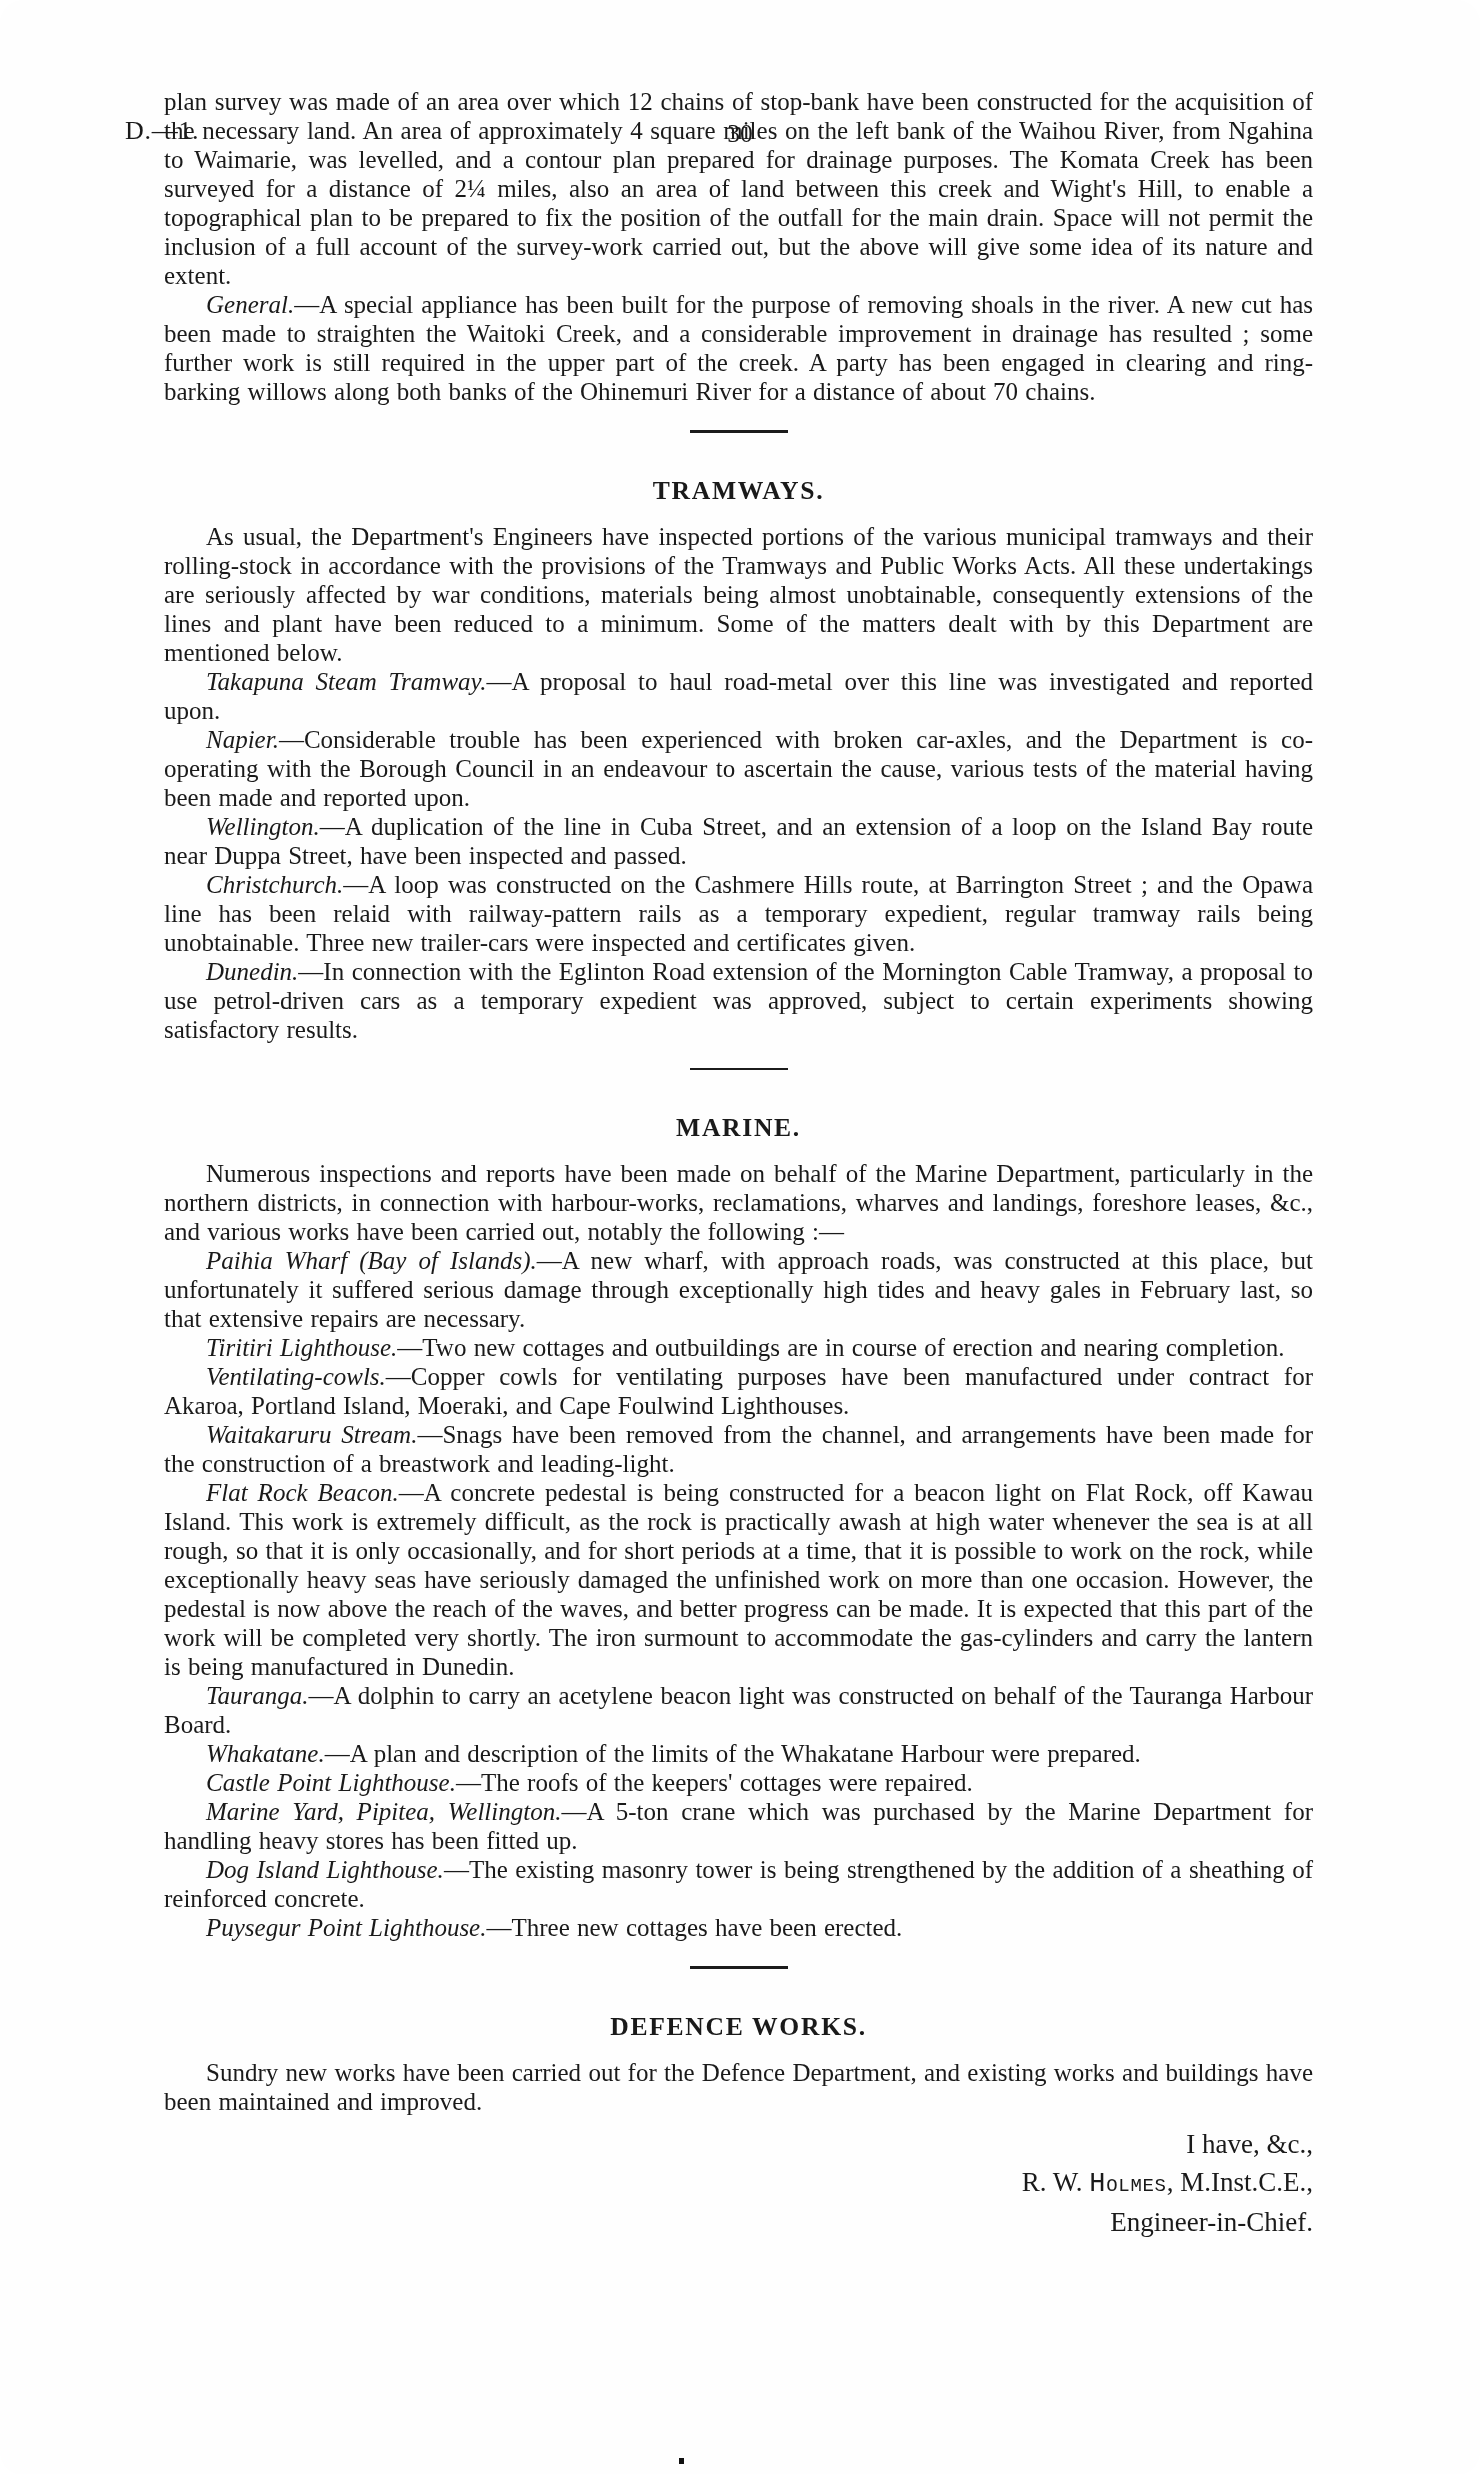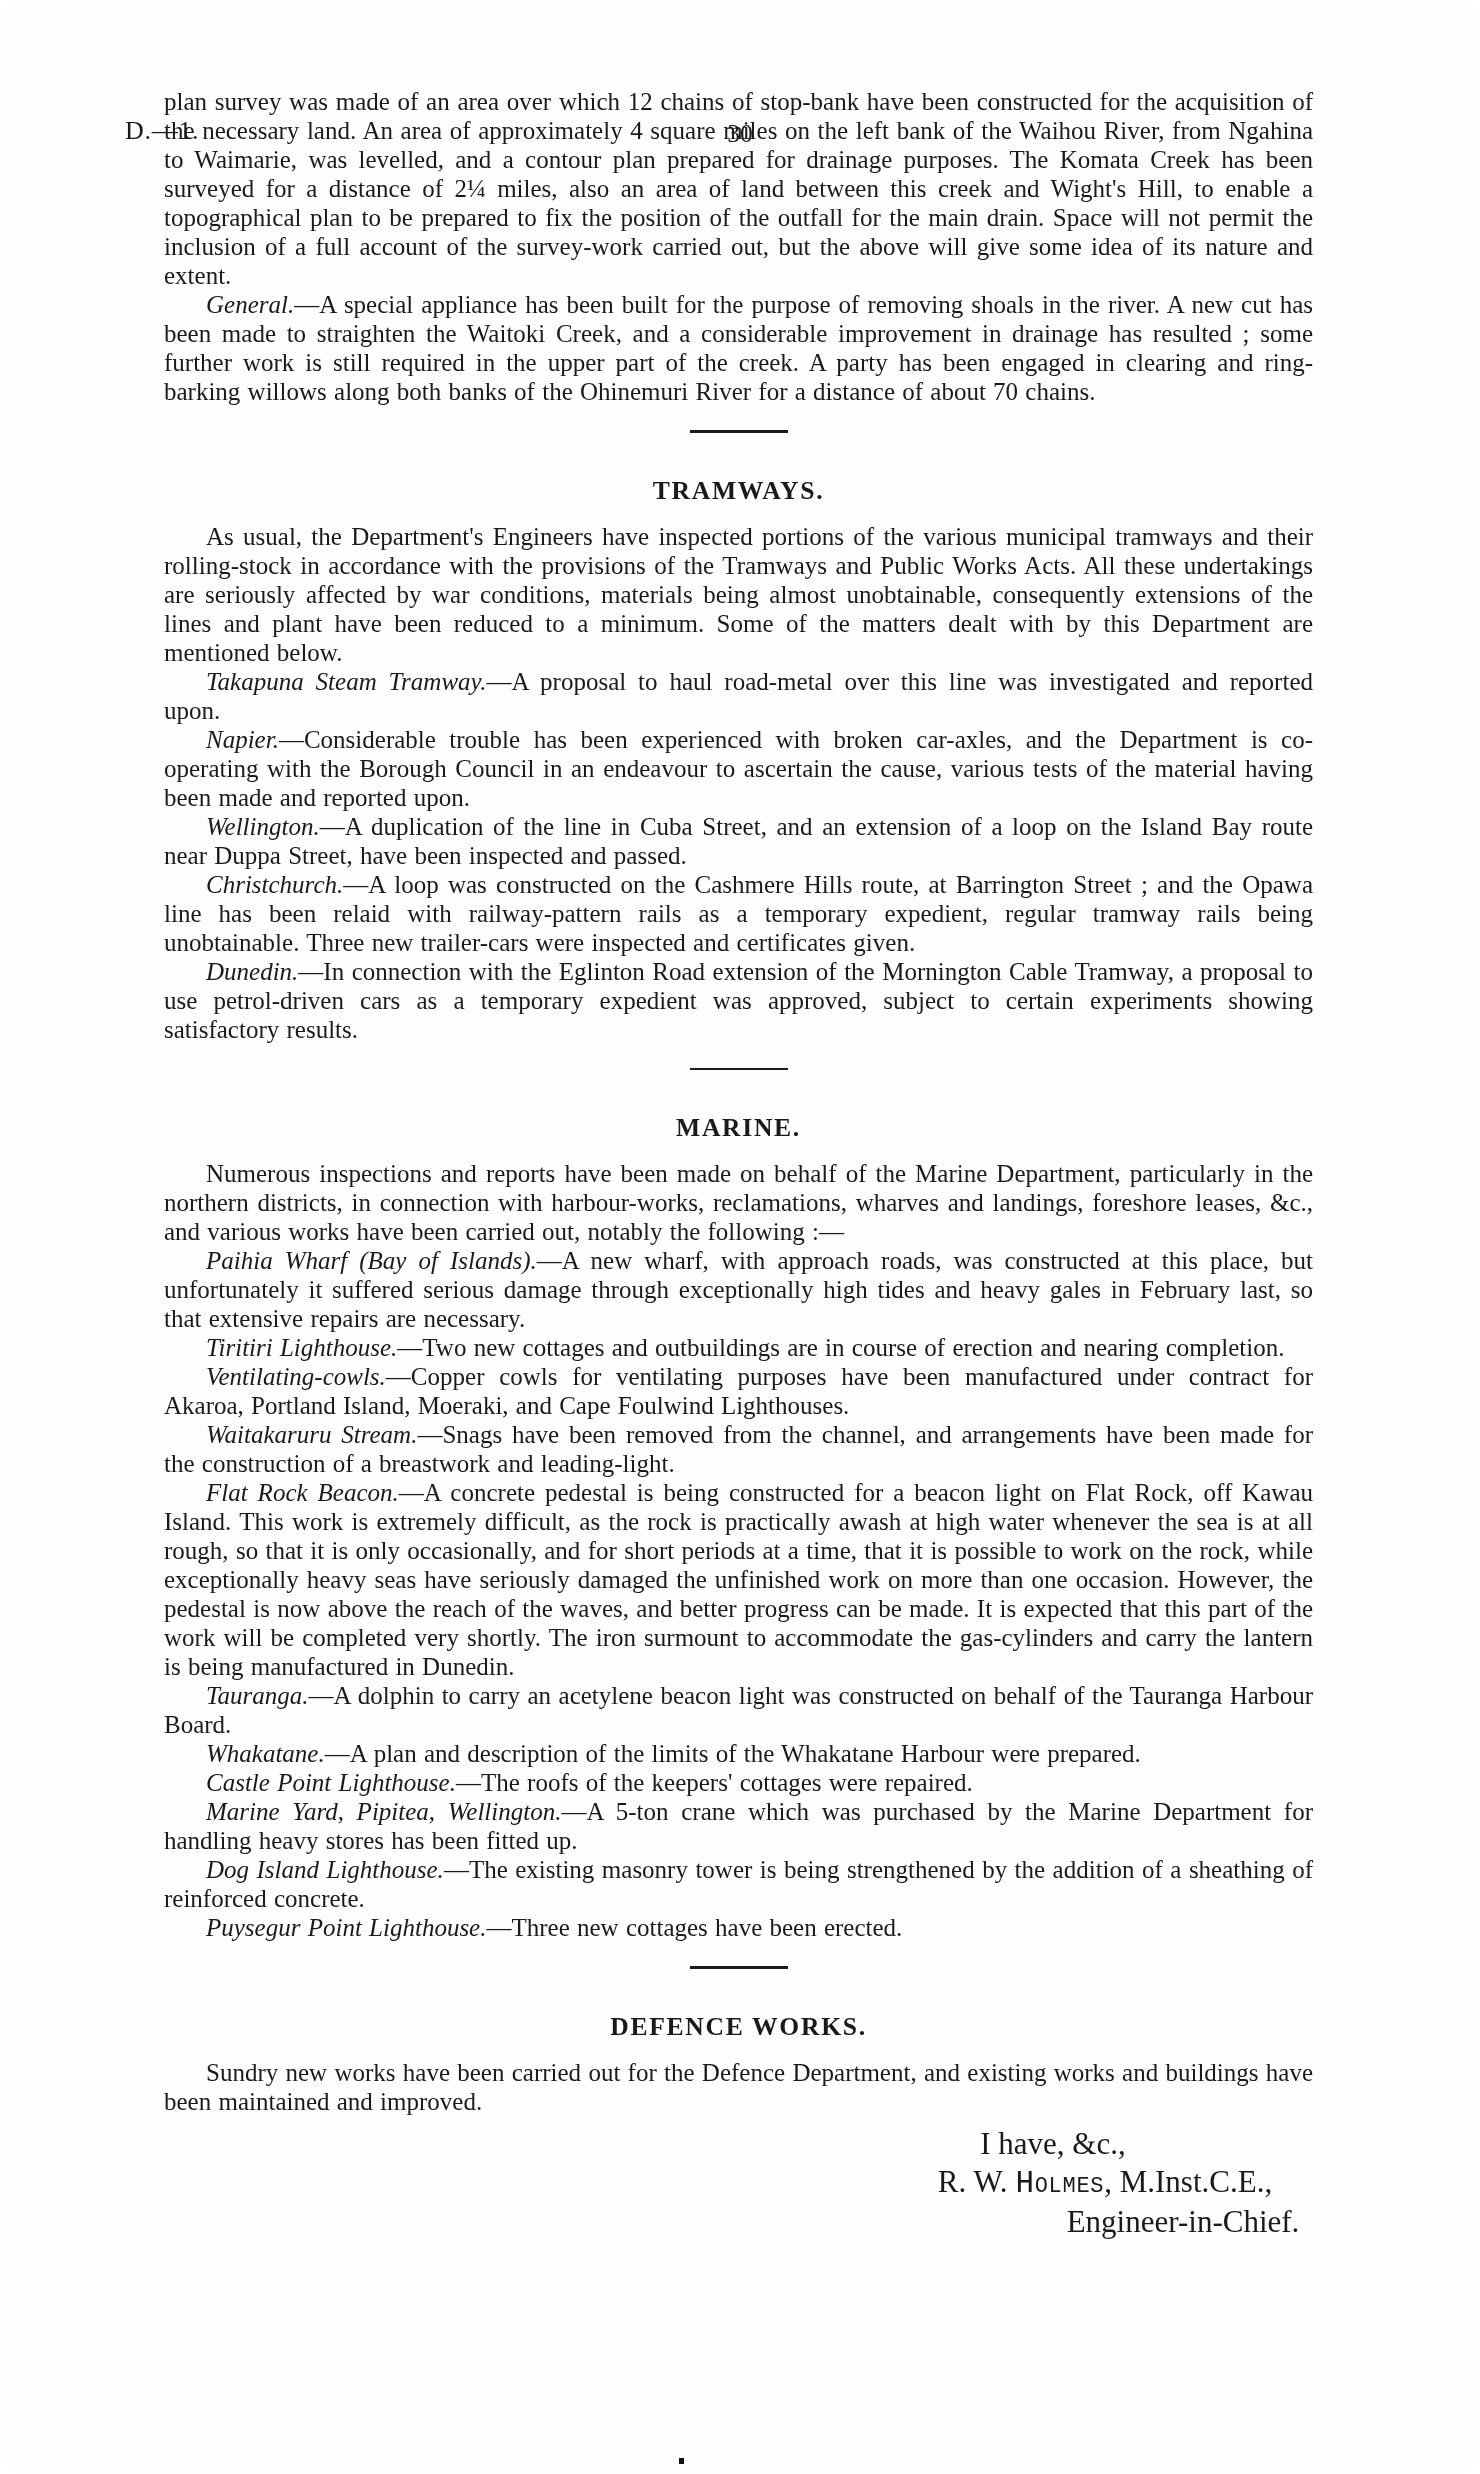--- a/index.html
+++ b/index.html
@@ -56,24 +56,24 @@
   }
   .sec-head {
     margin: 43px 0 16px 0;
     text-align: center;
     font-size: 25.6px;
     font-weight: 700;
     letter-spacing: 1.7px;
   }
   .sig-block { margin-top: 9.4px; }
   .sig-line {
-    font-size: 31px;
+    font-size: 27px;
     line-height: 38px;
     margin: 0;
-    text-align: center;
+    text-align: right;
   }
   .sig-salutation { margin-left: 629px; }
   .sig-name { margin-left: 733px; }
   .sig-role { margin-left: 889px; }
   .smallcaps { font-variant: small-caps; letter-spacing: 0.7px; font-family: Liberation Mono, monospace; }
   .speck {
     position: absolute;
     left: 679px;
     top: 2458px;
     width: 4.7px;

